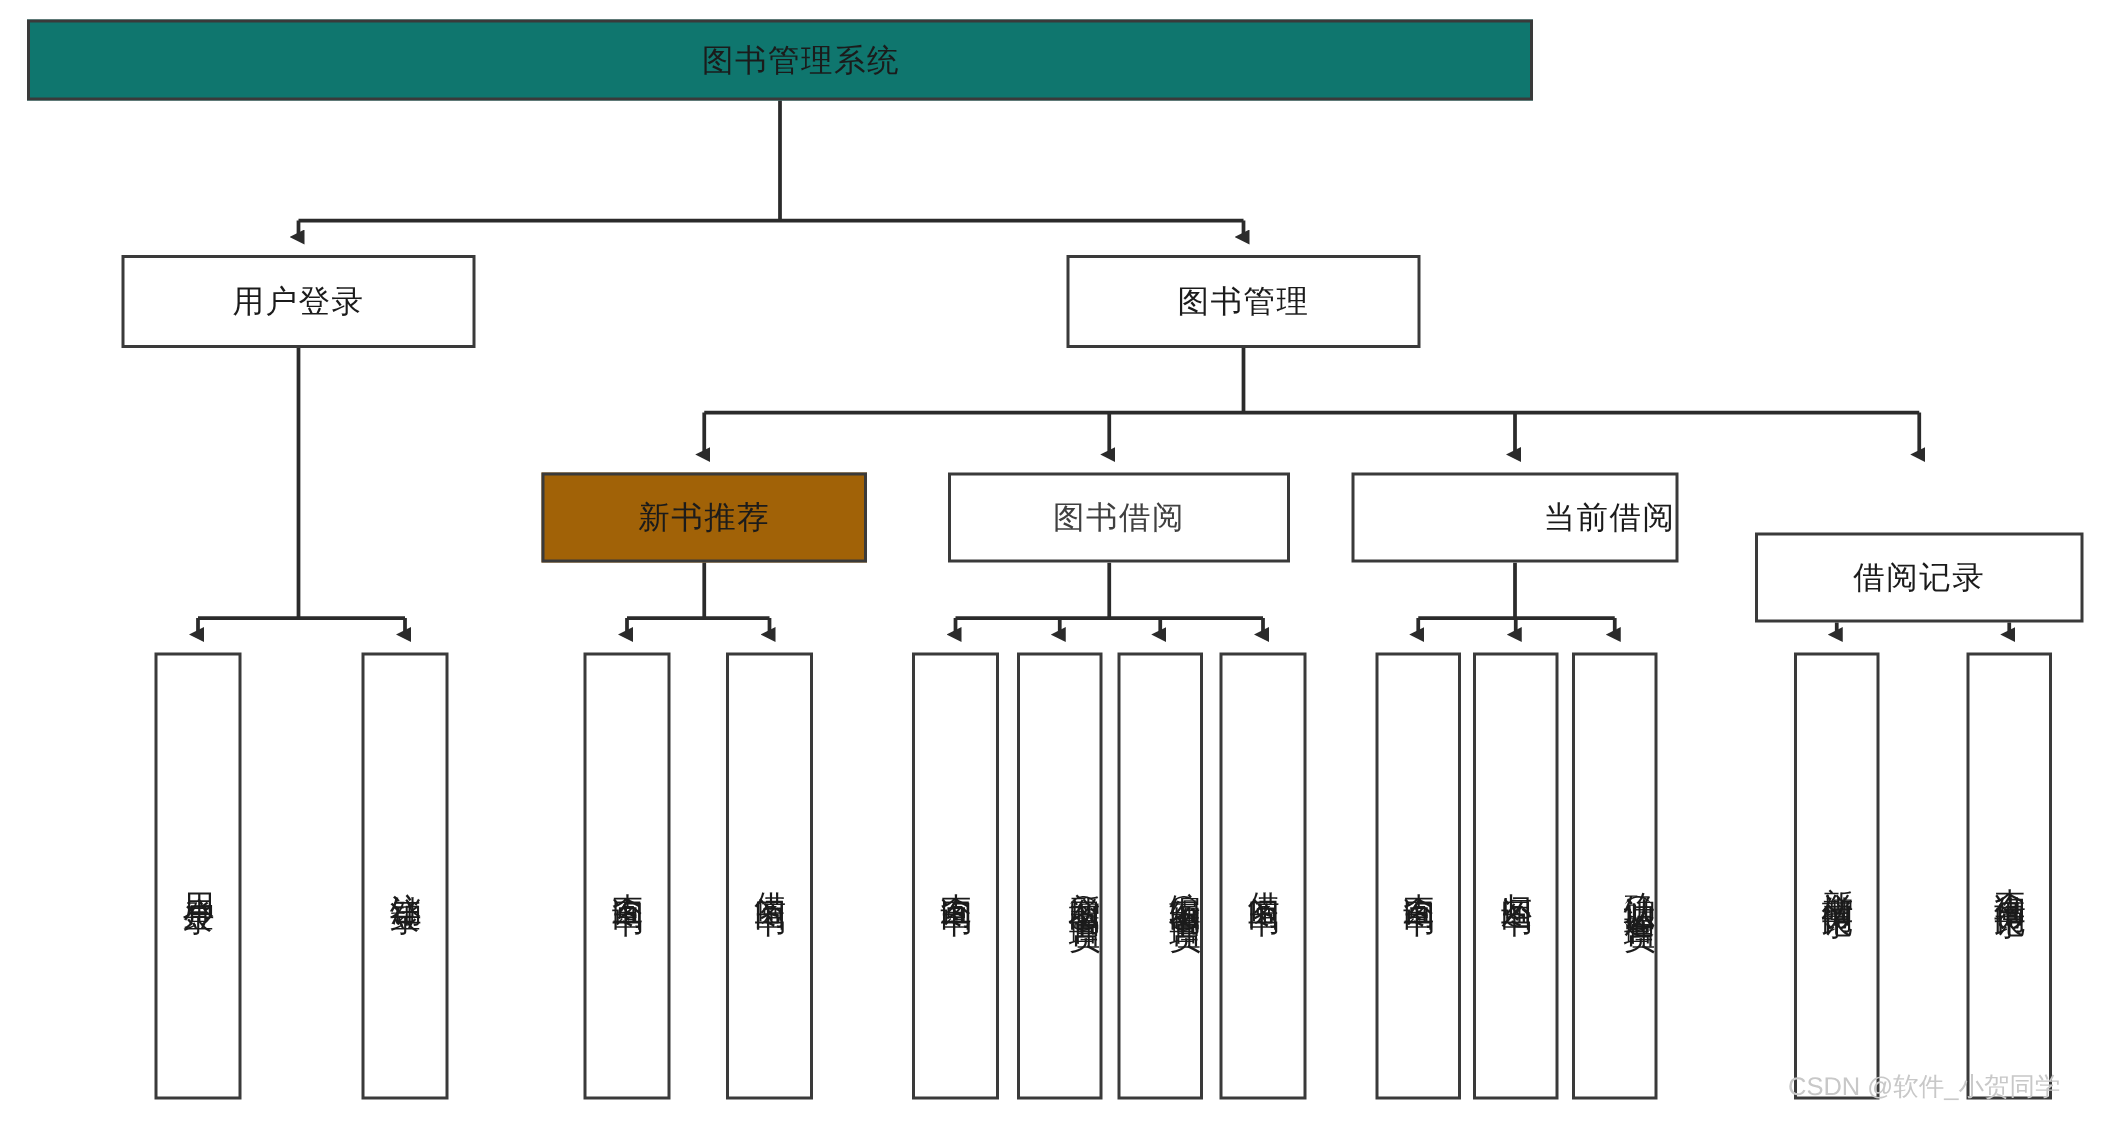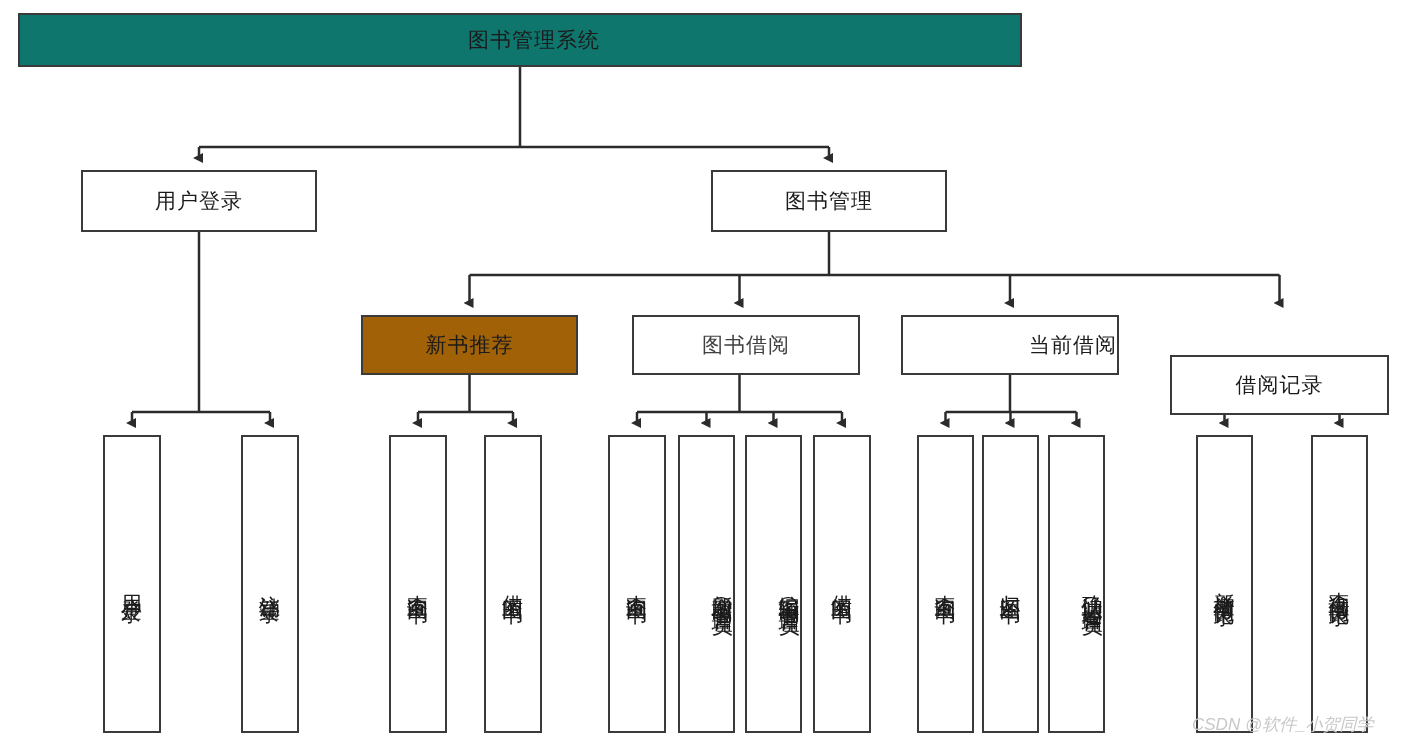--- a/index.html
+++ b/index.html
@@ -115,14 +115,14 @@
       <div class="node v" style="left: 1048px; top: 435px; width: 57px; height: 298px; border-color: rgb(58, 58, 58); background: rgb(255, 255, 255); color: rgb(27, 27, 27);">
         <span>确认归还（管理员）</span>
       </div>
       <div class="node v mid" style="left: 1196px; top: 435px; width: 57px; height: 298px; border-color: rgb(58, 58, 58); background: rgb(255, 255, 255); color: rgb(27, 27, 27);">
         <span>新增借阅记录</span>
       </div>
       <div class="node v mid" style="left: 1311px; top: 435px; width: 57px; height: 298px; border-color: rgb(58, 58, 58); background: rgb(255, 255, 255); color: rgb(27, 27, 27);">
         <span>查询借阅记录</span>
       </div>
     </div>
-  <div id="watermark" style="left: 1192px; top: 713px; color: rgb(200, 200, 200); font-style: italic;">CSDN @软件_小贺同学</div>
+  <div id="watermark" style="left: 1192px; top: 713px; color: rgb(200, 200, 200);">CSDN @软件_小贺同学</div>
 </div>
 
 </body></html>

